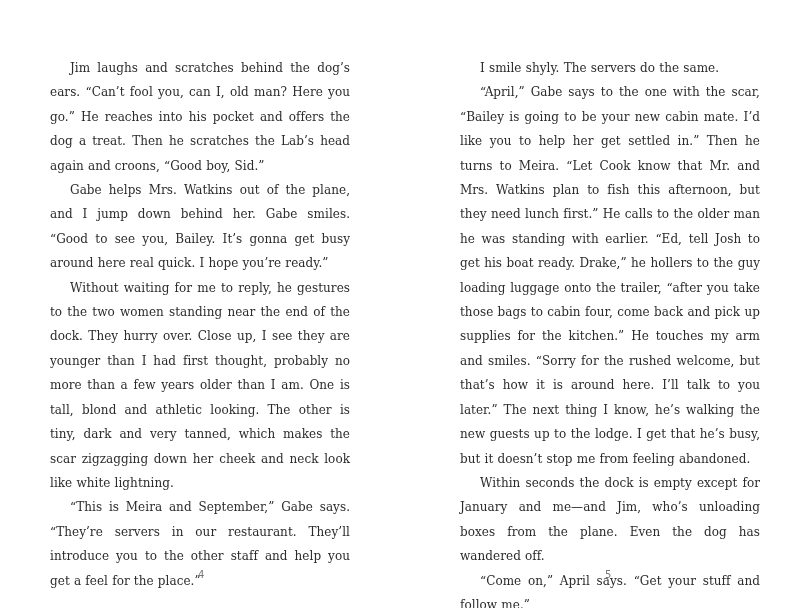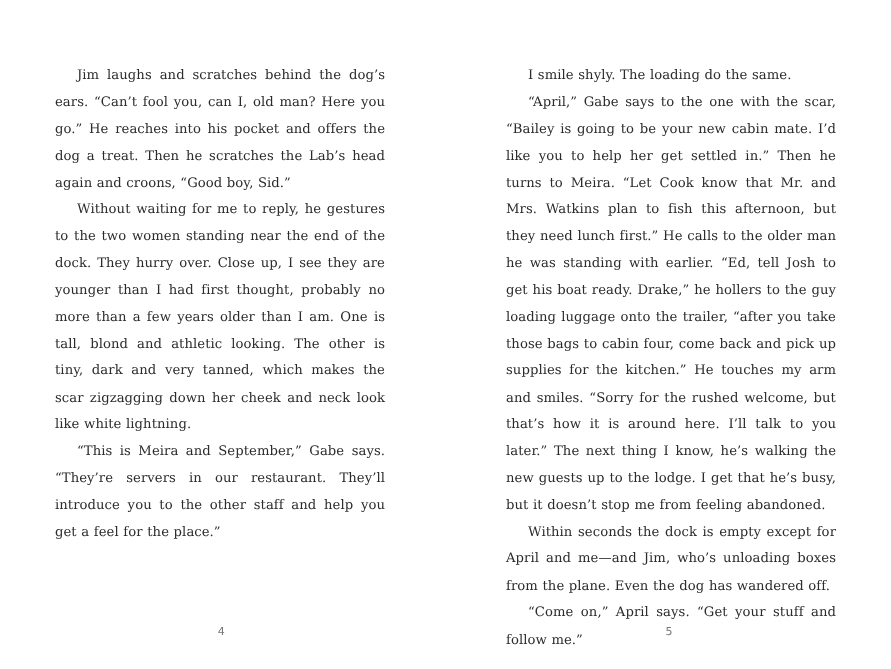--- a/index.html
+++ b/index.html
@@ -39,25 +39,26 @@
       font-family: "DejaVu Sans", sans-serif;
     }
     .page-number.left { left: 198px; }
     .page-number.right { left: 605px; }
   </style>
 </head>
 <body>
 
 <div class="page left">
   <p class="para">Jim laughs and scratches behind the dog’s ears. “Can’t fool you, can I, old man? Here you go.” He reaches into his pocket and offers the dog a treat. Then he scratches the Lab’s head again and croons, “Good boy, Sid.”</p>
+  <p class="para">Gabe helps Mrs. Watkins out of the plane, and I jump down behind her. Gabe smiles. “Good to see you, Bailey. It’s gonna get busy around here real quick. I hope you’re ready.”</p>
   <p class="para">Without waiting for me to reply, he gestures to the two women standing near the end of the dock. They hurry over. Close up, I see they are younger than I had first thought, probably no more than a few years older than I am. One is tall, blond and athletic looking. The other is tiny, dark and very tanned, which makes the scar zigzagging down her cheek and neck look like white lightning.</p>
   <p class="para">“This is Meira and September,” Gabe says. “They’re servers in our restaurant. They’ll introduce you to the other staff and help you get a feel for the place.”</p>
 </div>
 
 <div class="page right">
-  <p class="para">I smile shyly. The loading do the same.</p>
+  <p class="para">I smile shyly. The servers do the same.</p>
   <p class="para">“April,” Gabe says to the one with the scar, “Bailey is going to be your new cabin mate. I’d like you to help her get settled in.” Then he turns to Meira. “Let Cook know that Mr. and Mrs. Watkins plan to fish this afternoon, but they need lunch first.” He calls to the older man he was standing with earlier. “Ed, tell Josh to get his boat ready. Drake,” he hollers to the guy loading luggage onto the trailer, “after you take those bags to cabin four, come back and pick up supplies for the kitchen.” He touches my arm and smiles. “Sorry for the rushed welcome, but that’s how it is around here. I’ll talk to you later.” The next thing I know, he’s walking the new guests up to the lodge. I get that he’s busy, but it doesn’t stop me from feeling abandoned.</p>
-  <p class="para">Within seconds the dock is empty except for April and me—and Jim, who’s unloading boxes from the plane. Even the dog has wandered off.</p>
+  <p class="para">Within seconds the dock is empty except for January and me—and Jim, who’s unloading boxes from the plane. Even the dog has wandered off.</p>
   <p class="para">“Come on,” April says. “Get your stuff and follow me.”</p>
 </div>
 
 <div class="page-number left">4</div>
 <div class="page-number right">5</div>
 
 </body></html>

